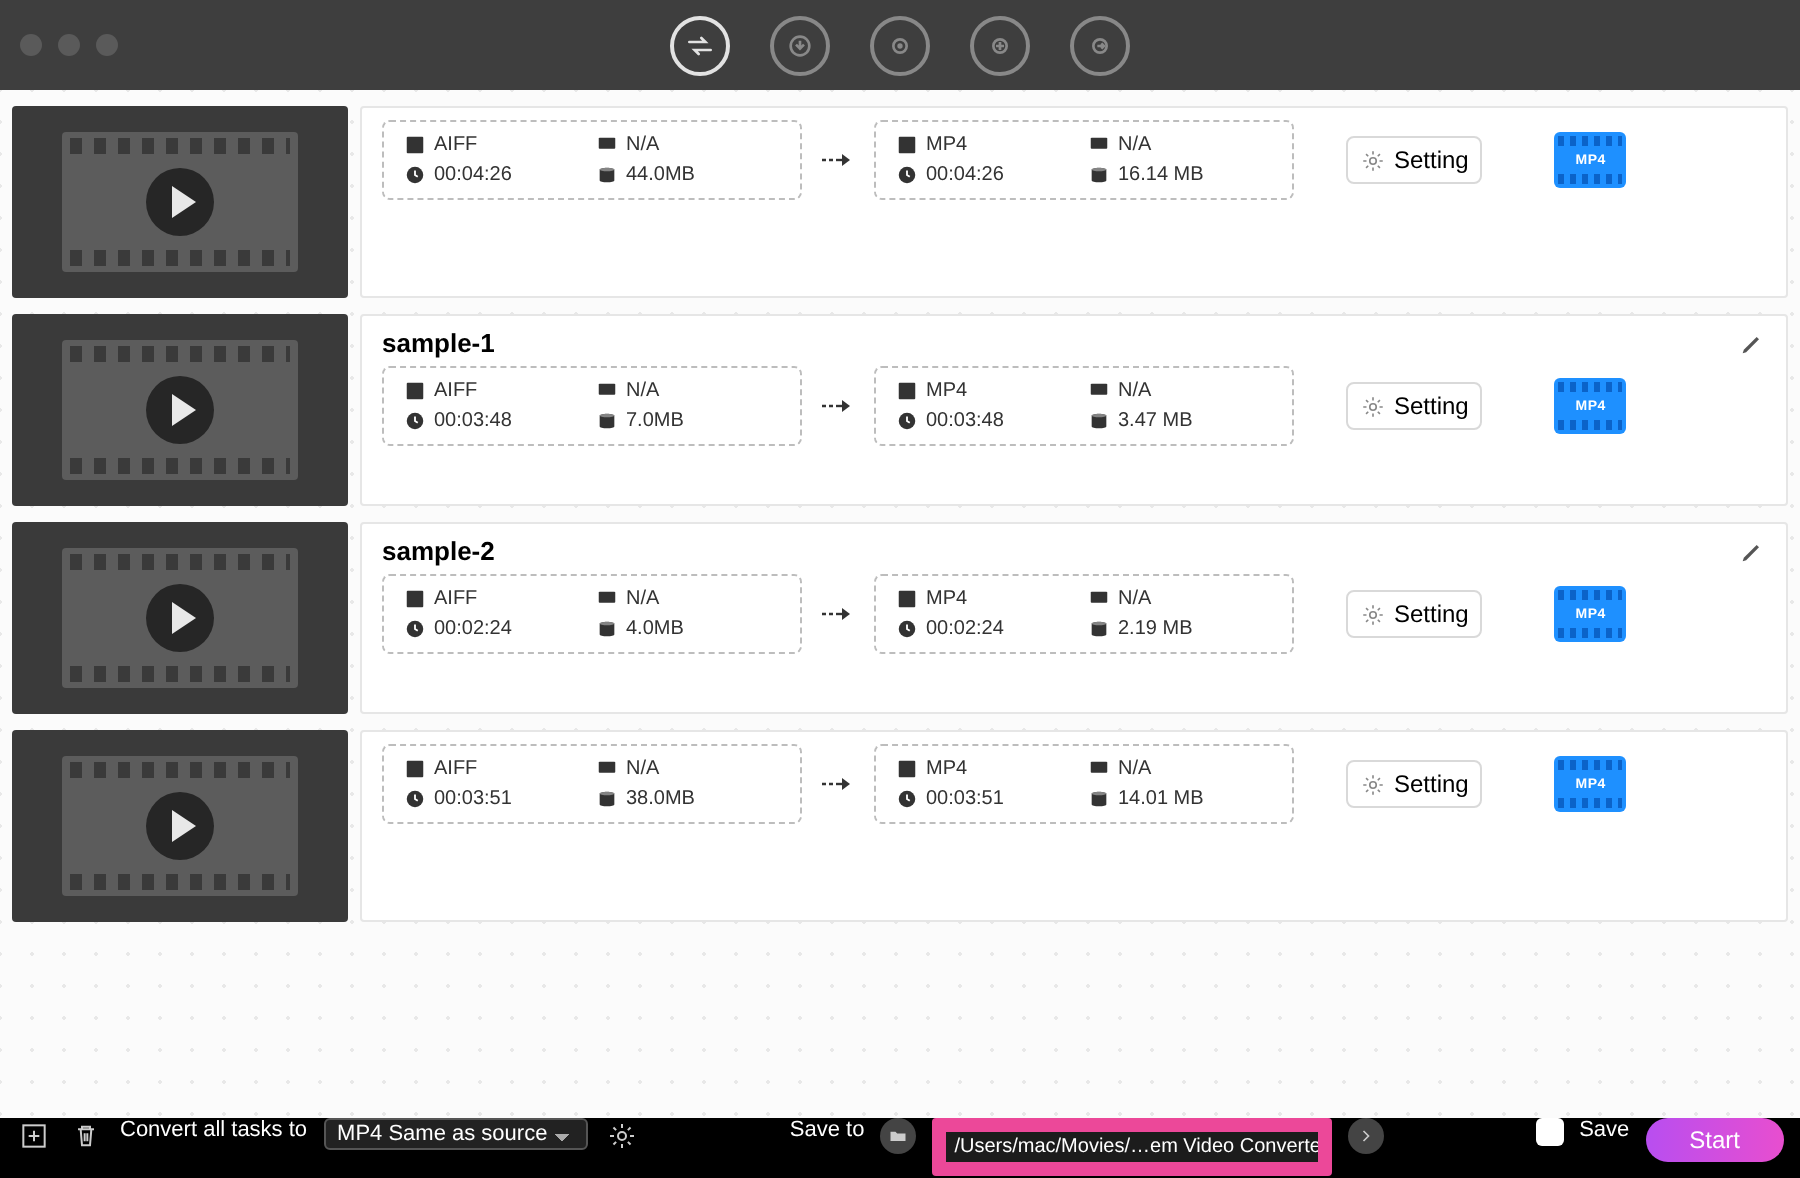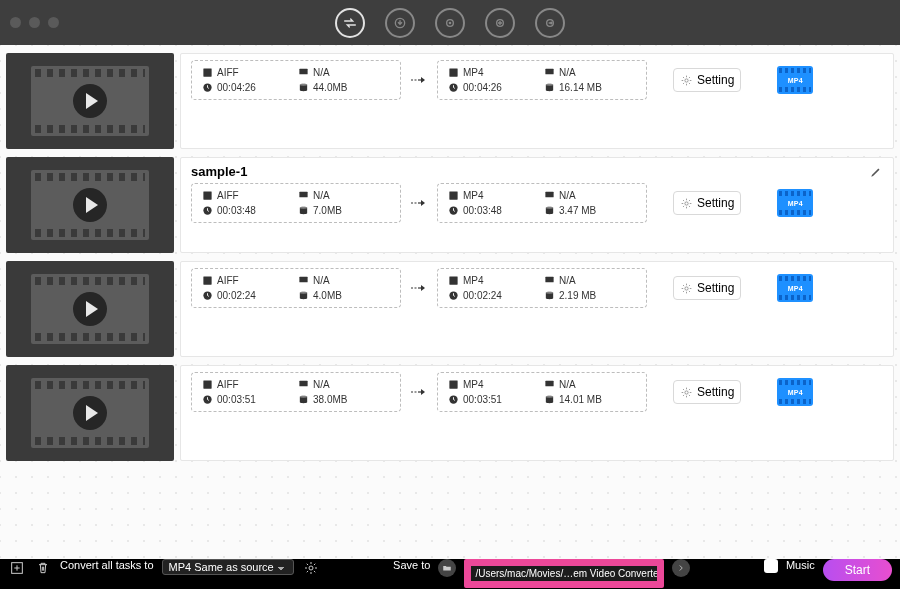--- a/index.html
+++ b/index.html
@@ -337,20 +337,26 @@
       </div>
     </div>
     </div>
     <div class="row">
     <div class="thumb">
       <div class="filmstrip">
         <div class="playbtn"></div>
       </div>
     </div>
     <div class="card">
+      <div class="title-row">
+        <div class="title">sample-2</div>
+        <svg class="edit-ic" viewBox="0 0 24 24">
+            <use href="#i-pencil" fill="#555"></use>
+          </svg>
+      </div>
       <div class="info-row">
         <div class="info-box">
           <div class="info-cell">
               <svg viewBox="0 0 24 24">
                 <use href="#i-film"></use>
               </svg>
               <span>AIFF</span>
             </div>
           <div class="info-cell">
               <svg viewBox="0 0 24 24">
@@ -523,21 +529,21 @@
       </svg>
   </div>
   <div class="bb-path">/Users/mac/Movies/…em Video Converter</div>
   <div class="bb-circle">
     <svg viewBox="0 0 24 24">
         <path d="M9 6l6 6-6 6" stroke="#ccc" stroke-width="2" fill="none"></path>
       </svg>
   </div>
   <div class="flex1"></div>
   <div class="merge-check"></div>
-  <span>Music</span>
+  <span>Save</span>
   <button class="start-btn">Start</button>
 </div>
 
 <svg width="0" height="0" style="position:absolute">
   <defs>
     <g id="i-film">
         <rect x="3" y="3" width="18" height="18" rx="1"></rect>
         <path d="M8 3v18M16 3v18M3 8h18M3 16h18"></path>
       </g>
     <g id="i-monitor">

